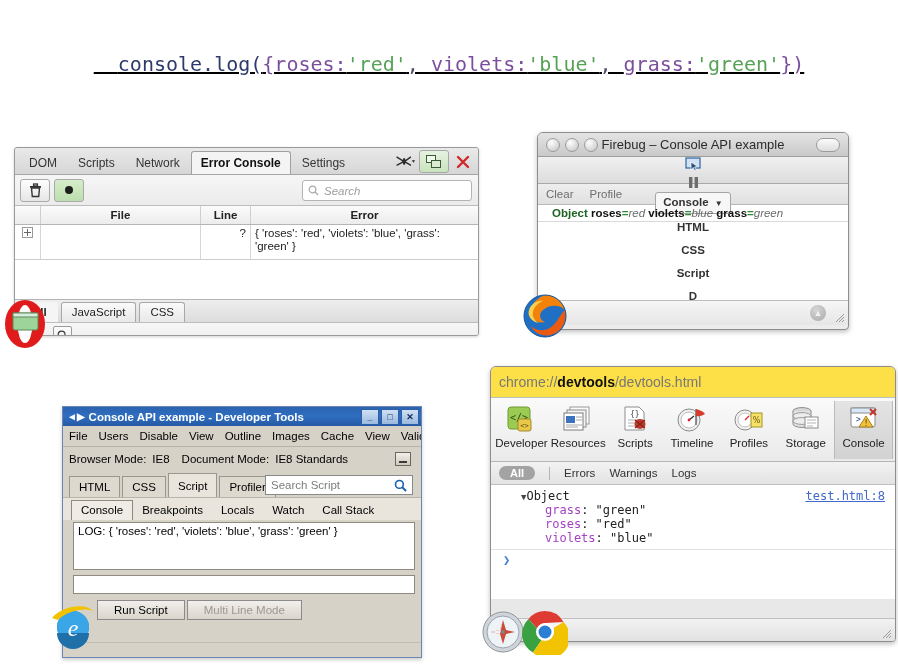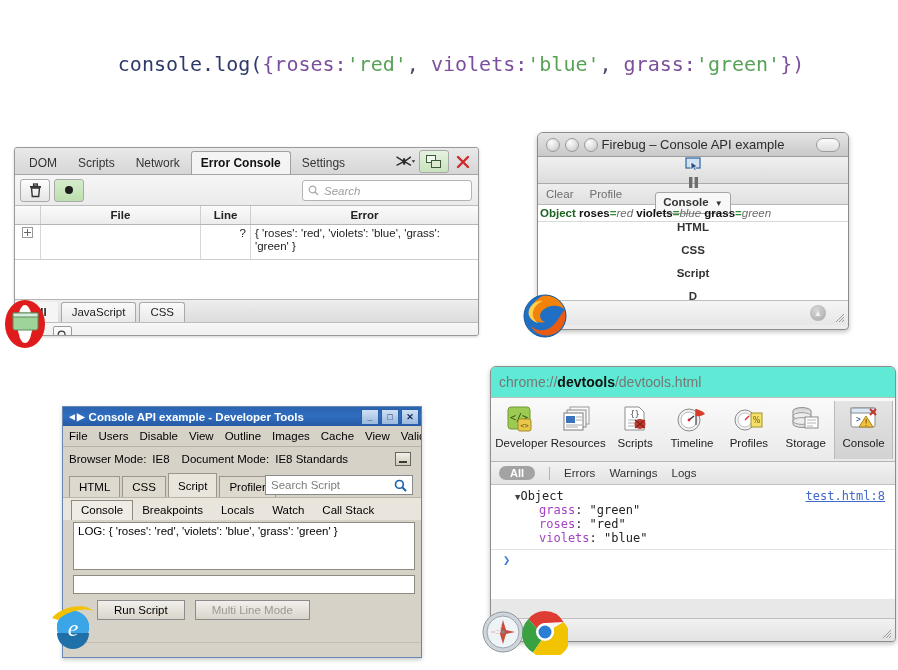--- a/index.html
+++ b/index.html
@@ -18,20 +18,21 @@
   .abs { position: absolute; }
 
   
   #headline {
     left: 0; top: 28px; width: 898px;
     text-align: center;
     font-family: "DejaVu Sans Mono", "Liberation Mono", monospace;
     font-size: 20px;
     letter-spacing: 0px;
     white-space: pre;
+    text-decoration: underline;
   }
   #headline .c-fn   { color: #2d3a6b; }
   #headline .c-key  { color: #7b4f9d; }
   #headline .c-str  { color: #57a257; }
   #headline .c-punc { color: #4a4a6a; }
 
   
   #opera-window {
     left: 14px; top: 147px; width: 463px; height: 187px;
     background: #ececec;
@@ -281,21 +282,21 @@
     gap: 16px;
     color: #6f6f6f;
     font-size: 11.5px;
   }
   #firebug-window .fb-console {
     background: #fff;
     height: 95px;
     overflow: hidden;
   }
   #firebug-window .fb-logline {
-    padding: 2px 2px;
+    padding: 2px 14px;
     border-bottom: 1px solid #d9d9d9;
     font-size: 11.5px;
     white-space: nowrap;
   }
   .fb-obj   { font-weight: bold; color: #1c6320; }
   .fb-prop  { font-weight: bold; color: #111; }
   .fb-eq    { color: #2f8a34; font-weight: bold; }
   .fb-val   { font-style: italic; color: #6b6b6b; }
   #firebug-window .fb-status {
     height: 24px;
@@ -432,21 +433,21 @@
   }
   #ie-window .ie-input {
     background: #fff;
     border: 1px solid #8e8a80;
     margin: 5px 6px 0 10px;
     height: 17px;
   }
   #ie-window .ie-buttons {
     display: flex; align-items: center;
     padding: 6px 0 0 34px;
-    gap: 10px;
+    gap: 2px;
   }
   #ie-window .ie-button {
     border: 1px solid #8b8b8b;
     background: linear-gradient(to bottom, #f2f0ec, #d9d5cb);
     padding: 3px 16px;
     font-size: 11.5px;
   }
   #ie-window .ie-button.disabled { color: #9c9890; }
   #ie-window .ie-bottomstrip {
     position: absolute; left: 0; right: 0; bottom: 0;
@@ -474,21 +475,21 @@
     display: flex; align-items: center;
     padding: 0 8px;
     position: relative;
   }
   #chrome-window .mac-title2 .title-text {
     position: absolute; left: 0; right: 0; text-align: center;
     font-size: 13px; color: #2b2b2b;
   }
   #chrome-window .url-bar {
     height: 30px;
-    background: #5eead4;
+    background: #fde047;
     border-bottom: 1px solid #bfbfbf;
     display: flex; align-items: center;
     padding-left: 8px;
     font-size: 14px;
     color: #777;
   }
   #chrome-window .url-bar b { color: #111; font-weight: bold; }
   #chrome-window .dt-toolbar {
     height: 60px;
     background: linear-gradient(to bottom, #fafafa, #eaeaea);
@@ -537,21 +538,21 @@
   #chrome-window .dt-console {
     background: #fff;
     height: 110px;
     font-family: "DejaVu Sans Mono", "Liberation Mono", monospace;
     font-size: 12px;
     padding-top: 4px;
     position: relative;
     overflow: hidden;
   }
   #chrome-window .log-entry {
-    padding: 0 8px 4px 24px;
+    padding: 0 8px 4px 30px;
     border-bottom: 1px solid #e2e2e2;
     position: relative;
   }
   #chrome-window .log-head { color: #222; }
   #chrome-window .tri { color: #444; font-size: 9px; }
   #chrome-window .src-link {
     position: absolute; right: 10px; top: 0;
     color: #4169c9;
     text-decoration: underline;
     font-size: 12px;

